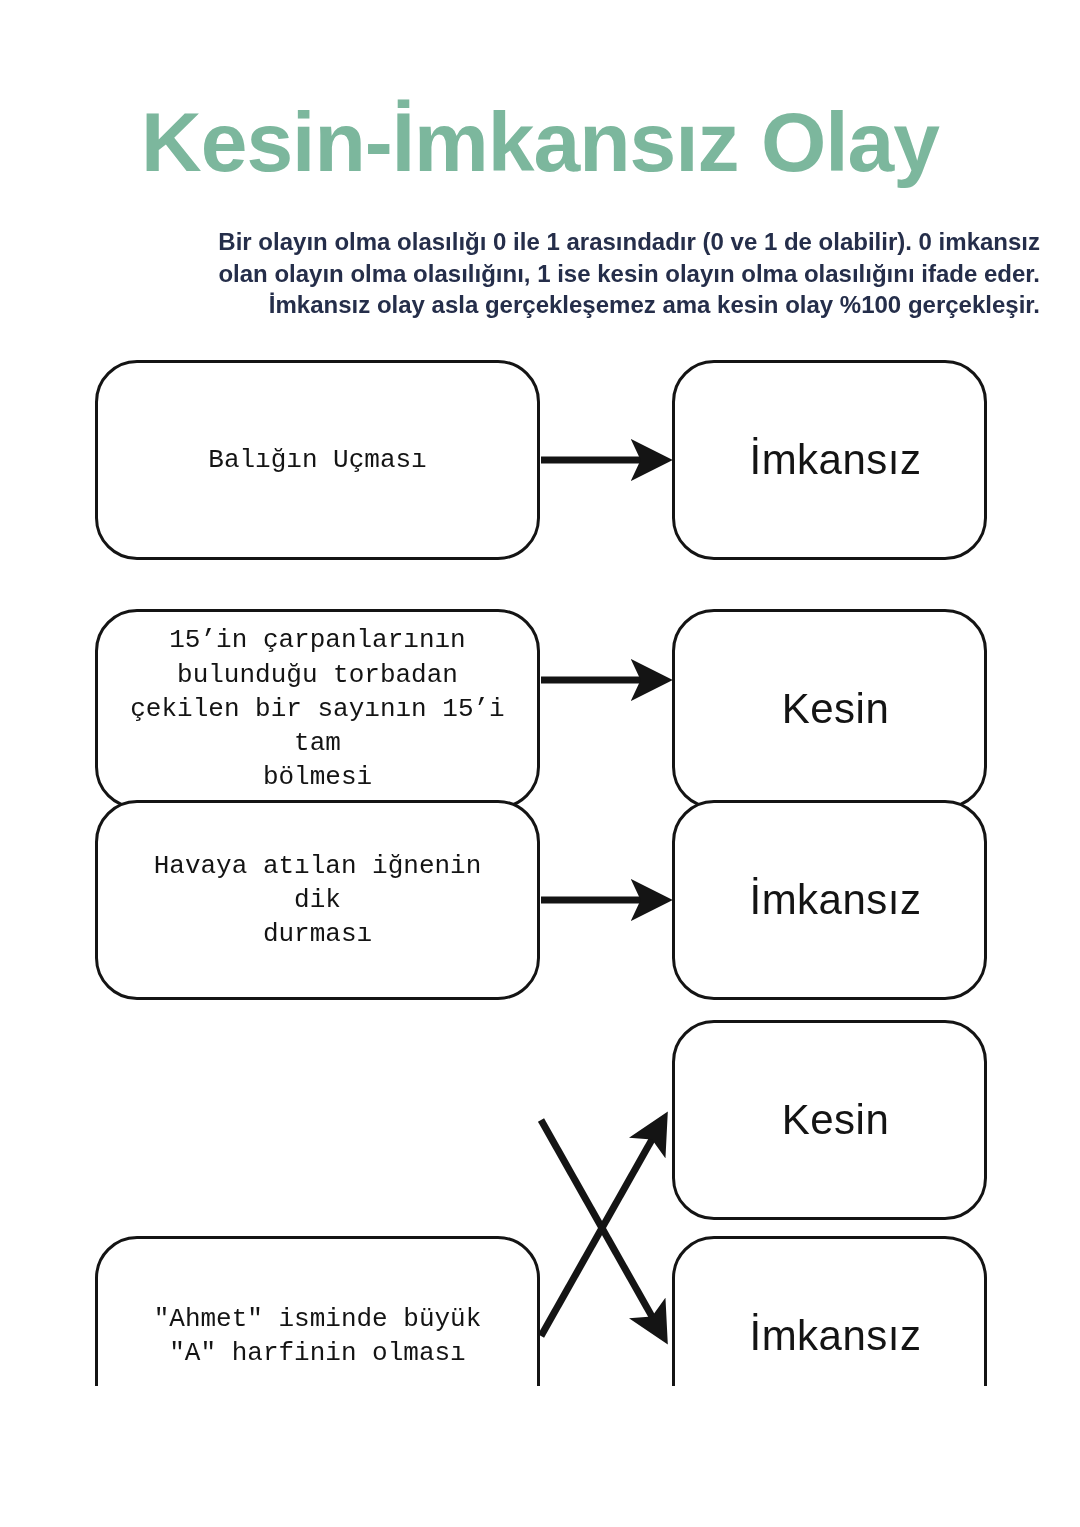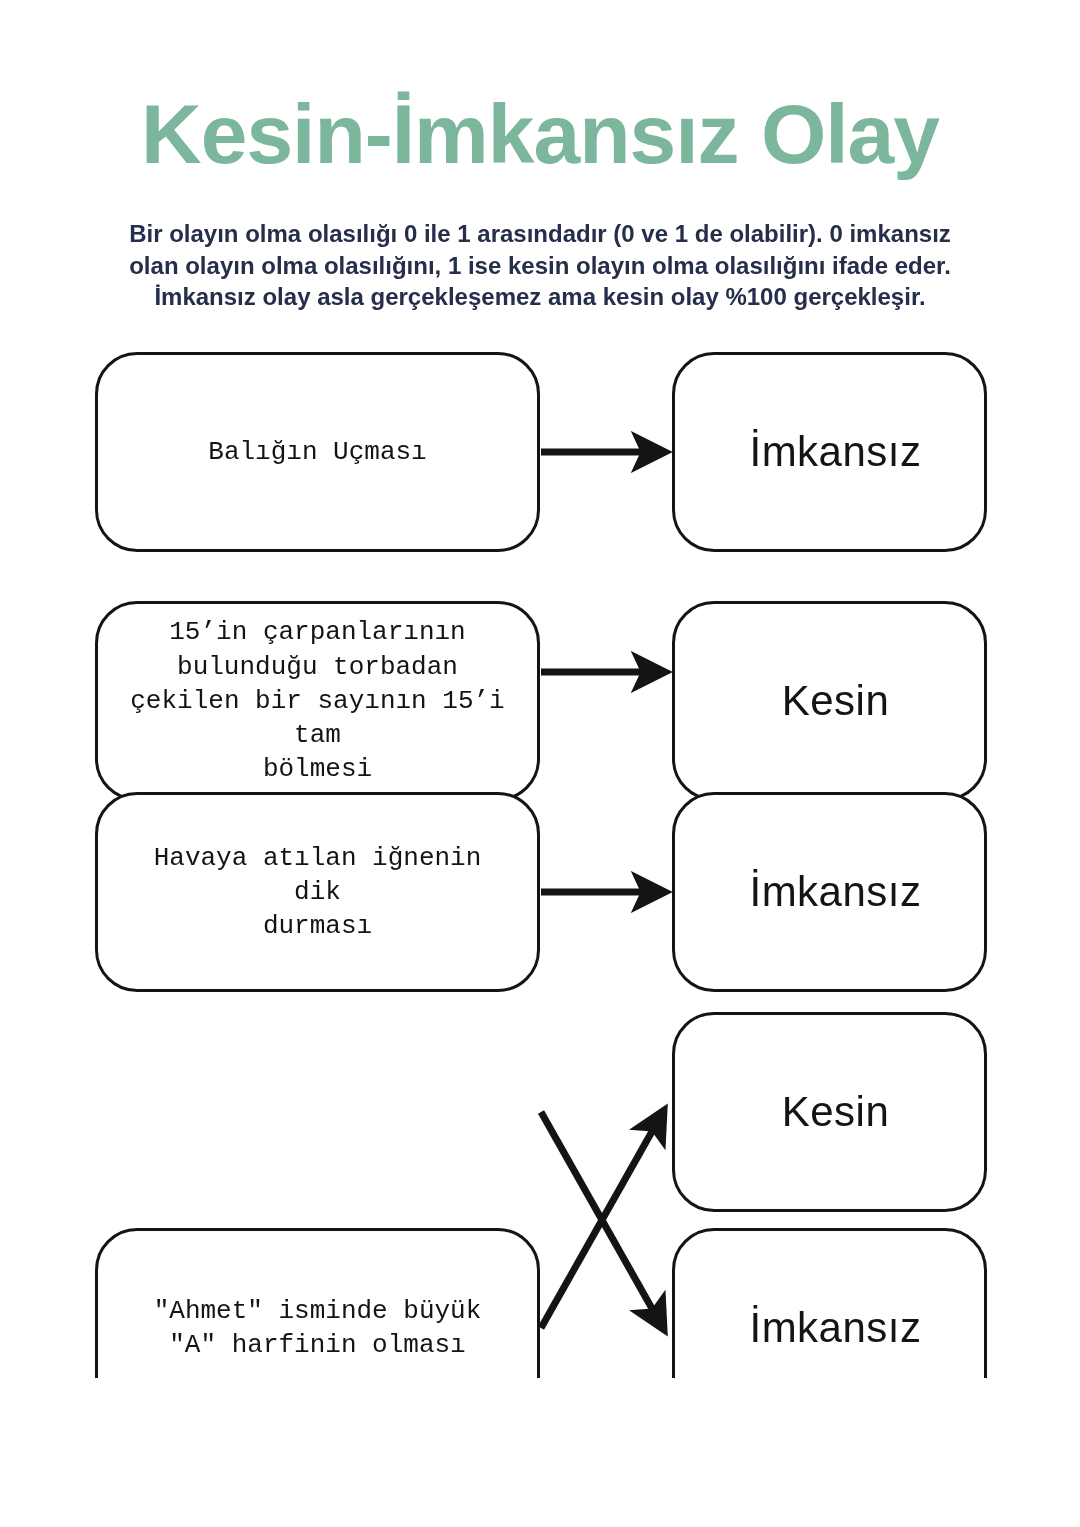--- a/index.html
+++ b/index.html
@@ -7,21 +7,21 @@
     --intro-navy:#252e4a;
     --ink:#141414;
     --paper:#ffffff;
   }
   *{margin:0;padding:0;box-sizing:border-box;}
   html,body{background:#fff;}
   .page{
     position:relative;
     width:1080px;
     height:1374px;
-    margin:4px auto;
+    margin:12px auto;
     background:var(--paper);
     overflow:hidden;
     font-family:"Liberation Sans", sans-serif;
   }
   .page-title{
     position:absolute;
     top:84px;
     left:0;
     width:100%;
     text-align:center;
@@ -29,21 +29,21 @@
     line-height:1.1;
     font-weight:700;
     letter-spacing:-1px;
     color:var(--title-green);
   }
   .intro{
     position:absolute;
     top:214px;
     left:40px;
     width:1000px;
-    text-align:center;
+    text-align:right;
     font-size:24px;
     line-height:1.32;
     font-weight:700;
     color:var(--intro-navy);
     white-space:pre-line;
   }
   .box{
     position:absolute;
     background:#fff;
     border:3px solid var(--ink);

